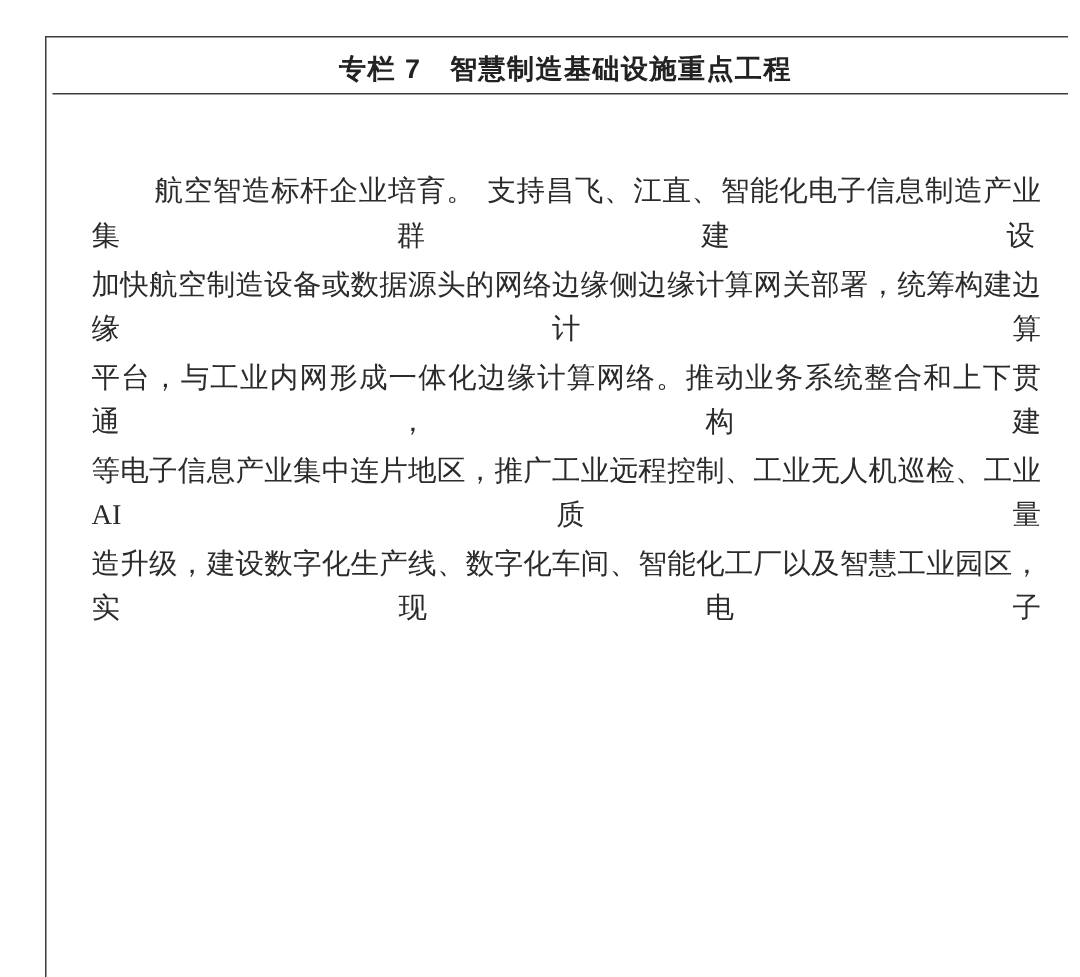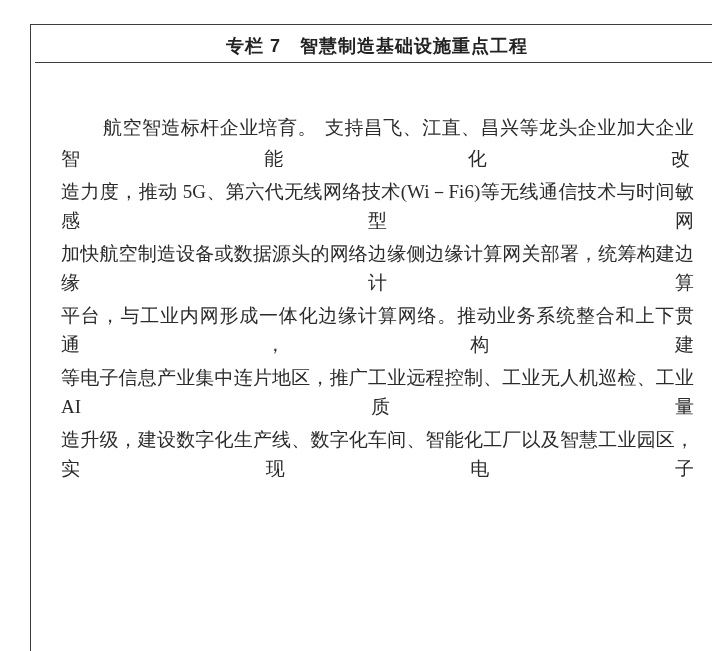--- a/index.html
+++ b/index.html
@@ -54,22 +54,21 @@
 <body>
 
 <div class="page">
   <div class="column-box">
 
     <div class="box-title">专栏 7　智慧制造基础设施重点工程</div>
 
     <div class="box-body">
 
       <div>
-        <div class="line first"><span class="lead">航空智造标杆企业培育。</span><span>支持昌飞、江直、昌兴等龙头企业加大企业智能化改</span></div>
-        <div class="line">造力度，推动 5G、第六代无线网络技术(Wi－Fi6)等无线通信技术与时间敏感型网</div>
+        <div class="line first"><span class="lead">航空智造标杆企业培育。</span><span>支持昌飞、江直、智能化电子信息制造产业集群建设</span></div>
         <div class="line">加快航空制造设备或数据源头的网络边缘侧边缘计算网关部署，统筹构建边缘计算</div>
         <div class="line">平台，与工业内网形成一体化边缘计算网络。推动业务系统整合和上下贯通，构建</div>
       </div>
 
       <div>
         <div class="line">等电子信息产业集中连片地区，推广工业远程控制、工业无人机巡检、工业 AI 质量</div>
         <div class="line">造升级，建设数字化生产线、数字化车间、智能化工厂以及智慧工业园区，实现电子</div>
 
       </div>
 

